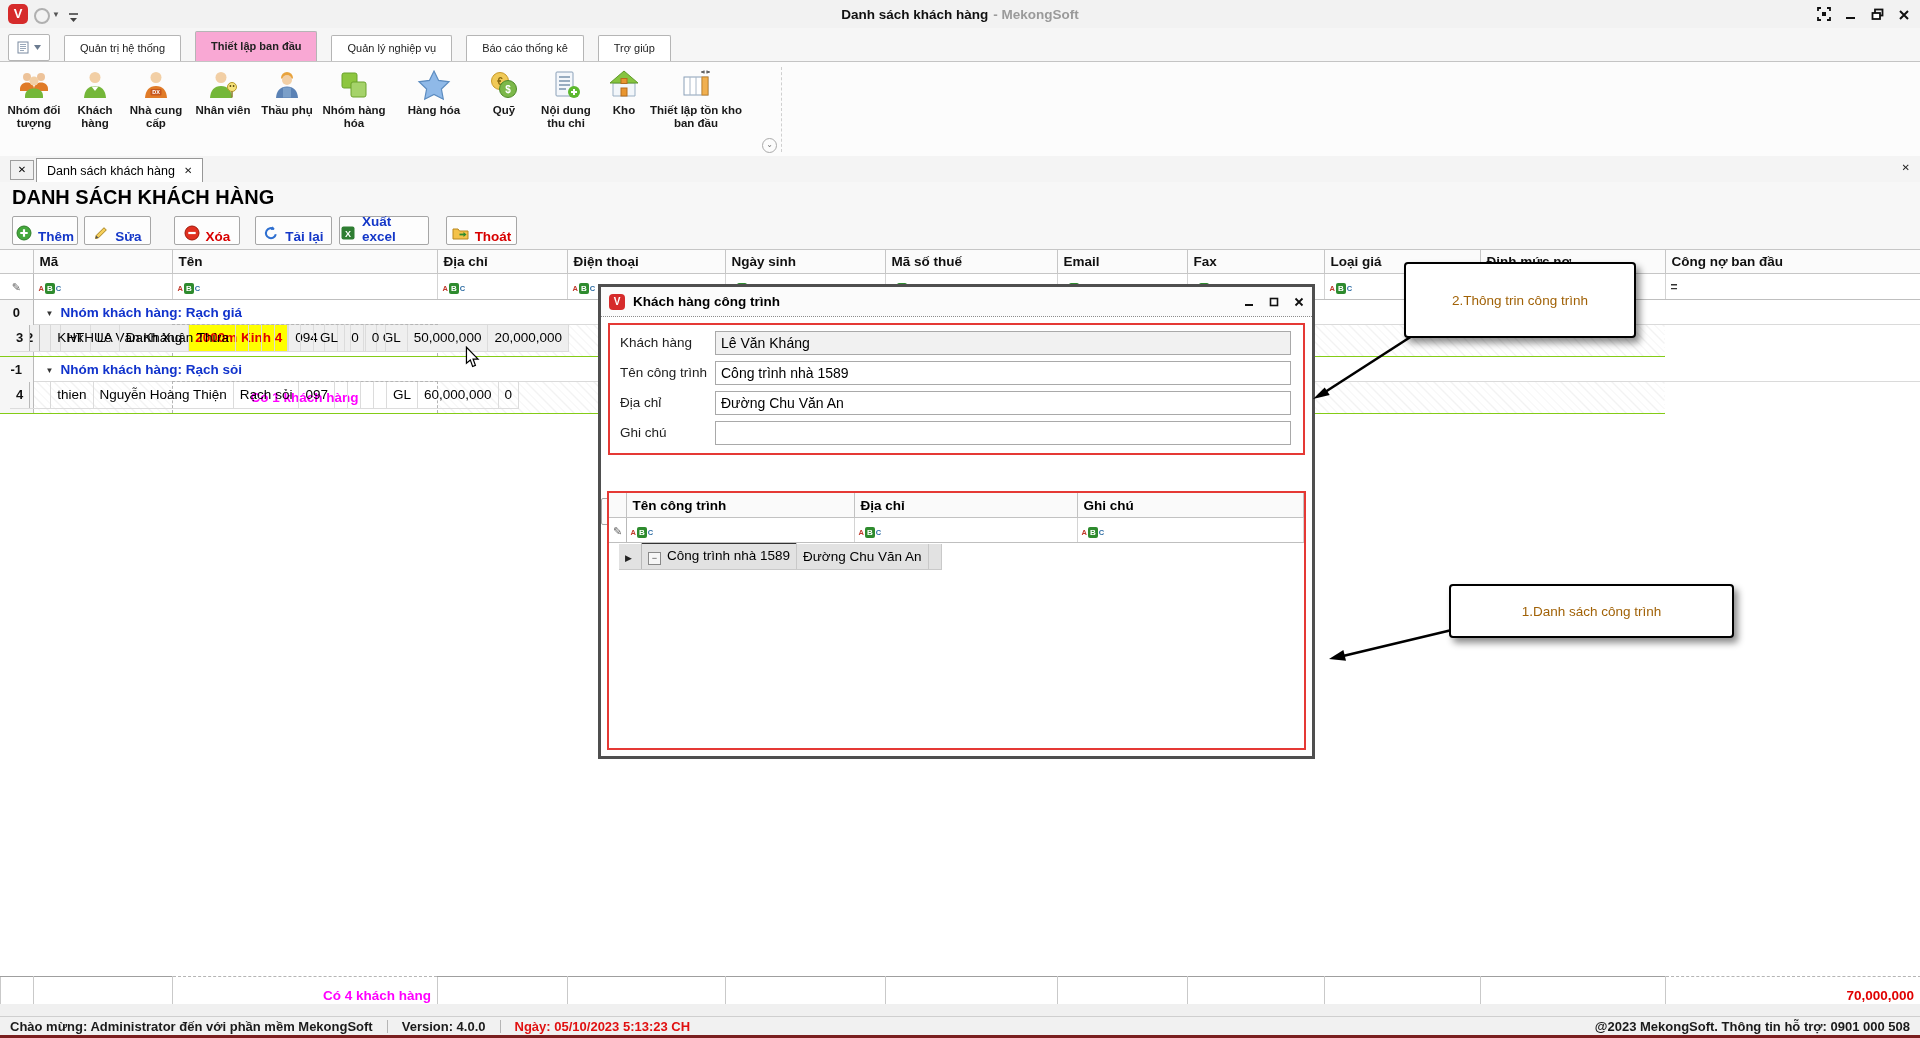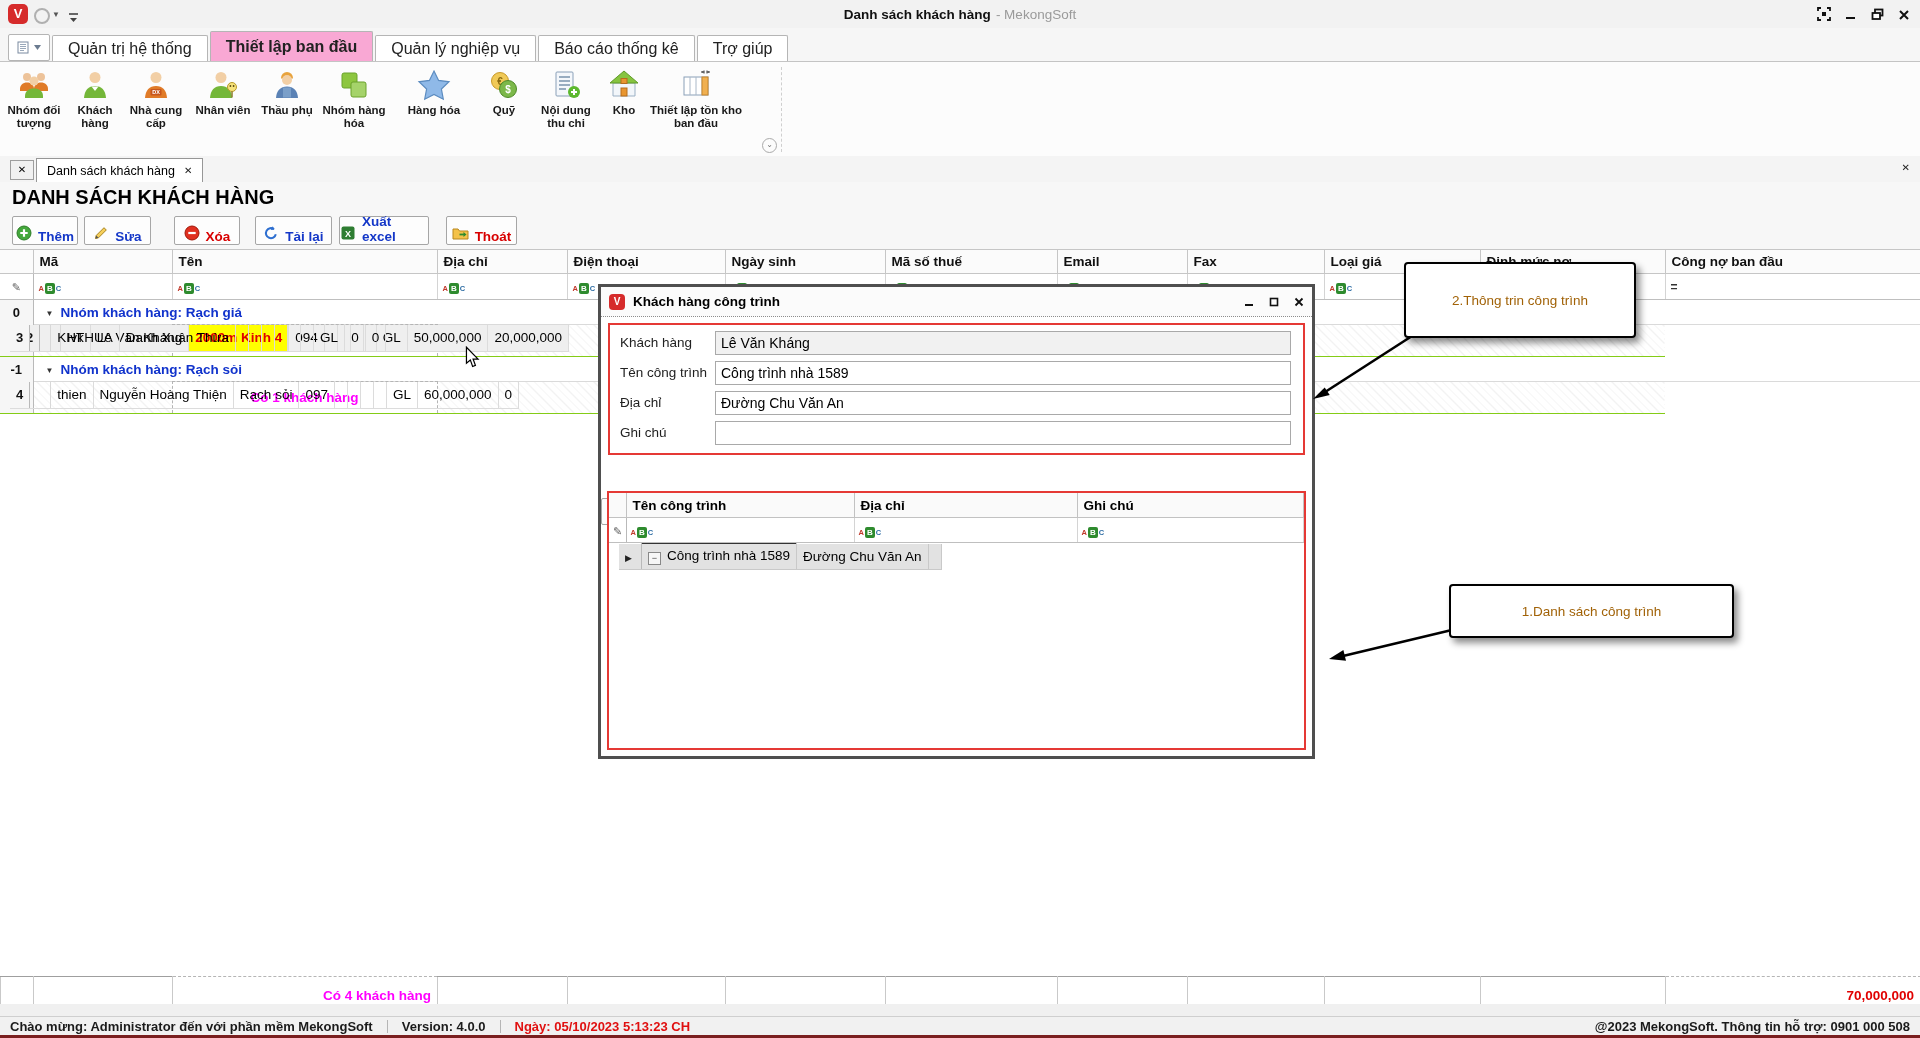--- a/index.html
+++ b/index.html
@@ -9,29 +9,29 @@
   
   .titlebar{position:absolute;left:0;top:0;width:100%;height:28px;background:#f2f2f2;border-bottom:1px solid #dcdcdc;}
   .vlogo{position:absolute;left:8px;top:4px;width:20px;height:20px;background:#d62b2b;border-radius:5px;
          color:#fff;font-weight:bold;font-size:13px;text-align:center;line-height:20px;}
   .qat{position:absolute;left:34px;top:8px;width:12px;height:12px;border:2px solid #b0b0b0;border-radius:50%;}
   .qat-arrow{position:absolute;left:52px;top:10px;font-size:8px;color:#555;}
   .custbtn{position:absolute;left:68px;top:9px;}
   .wtitle{position:absolute;left:0;top:0;width:100%;height:28px;display:flex;justify-content:center;align-items:center;
           font-size:13.5px;pointer-events:none;}
   .wtitle b{font-weight:bold;color:#111;}
-  .wtitle span.suf{color:#9a9a9a;font-weight:normal;margin-left:5px;}
+  .wtitle span.suf{color:#9a9a9a;font-weight:bold;margin-left:5px;}
   .wctrl{position:absolute;right:10px;top:7px;display:flex;gap:14px;align-items:center;}
   
   .ribbontabs{position:absolute;left:0;top:28px;width:100%;height:33px;background:#f6f6f6;}
   .hometab{position:absolute;left:8px;top:6px;width:40px;height:25px;background:#fff;border:1px solid #b5b5b5;
            border-radius:2px;display:flex;align-items:center;justify-content:center;gap:3px;}
   .rtabs{position:absolute;left:52px;bottom:0;display:flex;align-items:flex-end;}
-  .rtab{height:25px;line-height:25px;padding:0 15px;font-size:16px;background:#fff;border:1px solid #b5b5b5;
-        border-bottom:none;margin-right:2px;border-radius:2px 2px 0 0;color:#222;}
+  .rtab{height:25px;line-height:25px;padding:0 15px;font-size:11px;background:#fff;border:1px solid #b5b5b5;
+        border-bottom:none;margin-right:2px;border-radius:2px 2px 0 0;color:#222;margin-left:12px;}
   .rtab.active{height:29px;line-height:29px;font-weight:bold;position:relative;z-index:3;background:#f9a8d4;}
   
   .ribbonbody{position:absolute;left:0;top:61px;width:100%;height:95px;background:#fcfcfc;border-top:1px solid #c4c4c4;border-bottom:1px solid #c9c9c9;}
   .ritems{position:absolute;left:2px;top:5px;display:flex;align-items:flex-start;}
   .ritem{display:flex;flex-direction:column;align-items:center;text-align:center;
          font-size:11.5px;font-weight:bold;color:#1a1a1a;line-height:12.5px;padding-top:1px;}
   .ritem .ric{height:34px;display:flex;align-items:center;justify-content:center;margin-bottom:2px;}
   .rgroup{position:absolute;left:0;top:76px;width:780px;text-align:center;font-size:11px;font-weight:bold;
           color:#9b9b9b;letter-spacing:.5px;}
   .rlauncher{position:absolute;left:762px;top:76px;width:13px;height:13px;border:1px solid #aaa;border-radius:50%;

